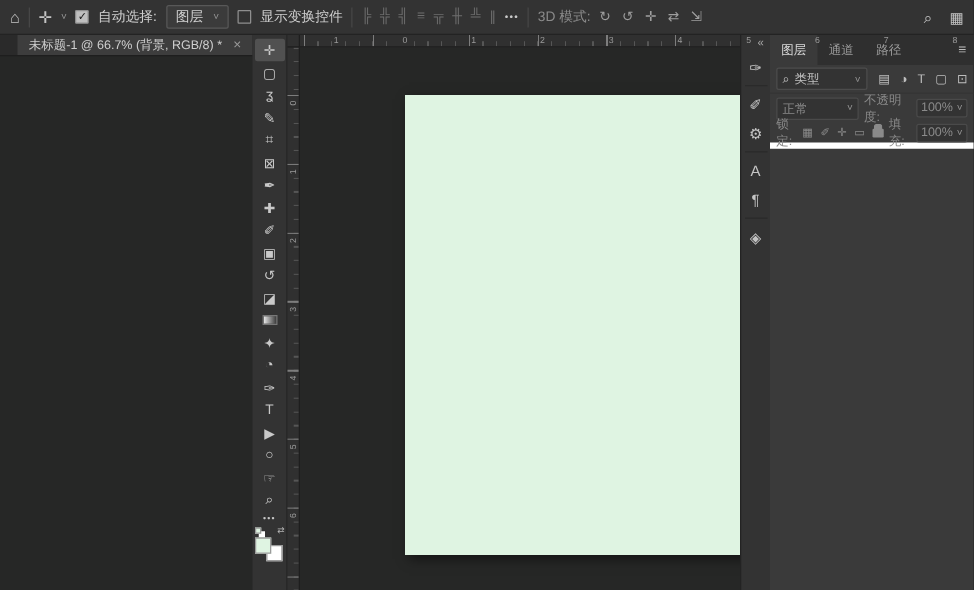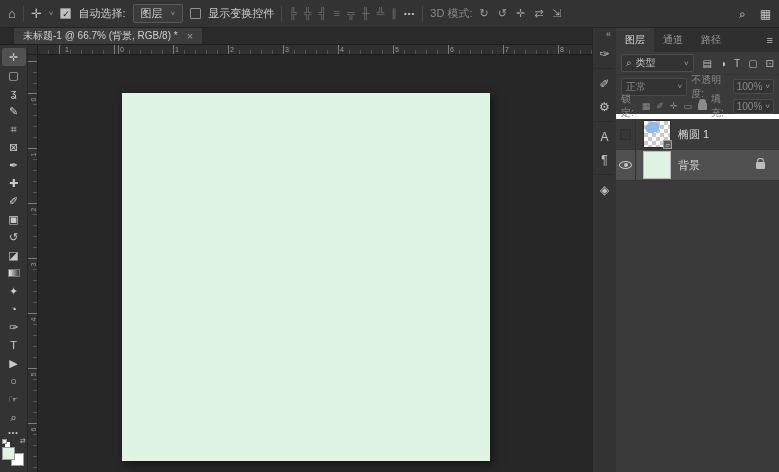--- a/index.html
+++ b/index.html
@@ -19,21 +19,21 @@
   .checkbox.checked::after{content:"✓"}
   .ob-label{color:#cfcfcf}
   .dd{display:inline-flex;align-items:center;gap:8px;background:#3b3b3b;border:1px solid #585858;
       padding:1px 7px;color:#d2d2d2;border-radius:2px}
   .align-group{display:flex;gap:7px;color:#6e6e6e;font-size:11px}
   .ob-more{font-size:8px;letter-spacing:1px;color:#c9c9c9}
   .threed{display:flex;gap:9px;color:#9f9f9f;font-size:11px}
   .ob-right{margin-left:auto;display:flex;gap:14px;align-items:center;color:#c3c3c3;font-size:12px}
 
   
-  .doc-area{position:absolute;left:0;top:28px;width:592px;bottom:0;display:flex;flex-direction:column}
+  .doc-area{position:absolute;left:0;top:28px;width:592px;bottom:0;display:flex;flex-direction:row}
   .tabstrip{height:17px;background:#2a2a2a;border-bottom:1px solid #1e1e1e;display:flex;align-items:stretch}
   .tab{margin-left:14px;background:#3d3d3d;color:#cfcfcf;font-size:10px;display:flex;align-items:center;
        gap:9px;padding:0 9px}
   .tab-close{color:#9a9a9a;font-size:11px}
   .view{flex:1;display:flex;min-height:0}
 
   
   .toolbar{width:28px;background:#333;border-right:1px solid #262626;display:flex;flex-direction:column;
            align-items:center;padding-top:3px;flex:none}
   .tool{width:24px;height:18px;display:flex;align-items:center;justify-content:center;font-size:11px;
@@ -351,35 +351,15 @@
         <span>▭</span>
         <span class="lock-ic gray"></span>
       </span>
       <span class="dim">填充:</span>
       <span class="mini-select">
         <span>100%</span>
         <span class="caret">˅</span>
       </span>
     </div>
 
-    <div class="layer-list">
-      <div class="lrow">
-        <span class="eye-cell">
-            <span class="eye-off"></span>
-          </span>
-        <span class="thumb checker">
-          <span class="blob"></span>
-          <span class="badge">▱</span>
-        </span>
-        <span class="lname">椭圆 1</span>
-      </div>
-      <div class="lrow selected">
-        <span class="eye-cell">
-            <span class="eye"></span>
-          </span>
-        <span class="thumb solid"></span>
-        <span class="lname">背景</span>
-        <span class="llock"><span class="lock-ic"></span></span>
-      </div>
-    </div>
   </div>
 
 </div>
 
 </body></html>

